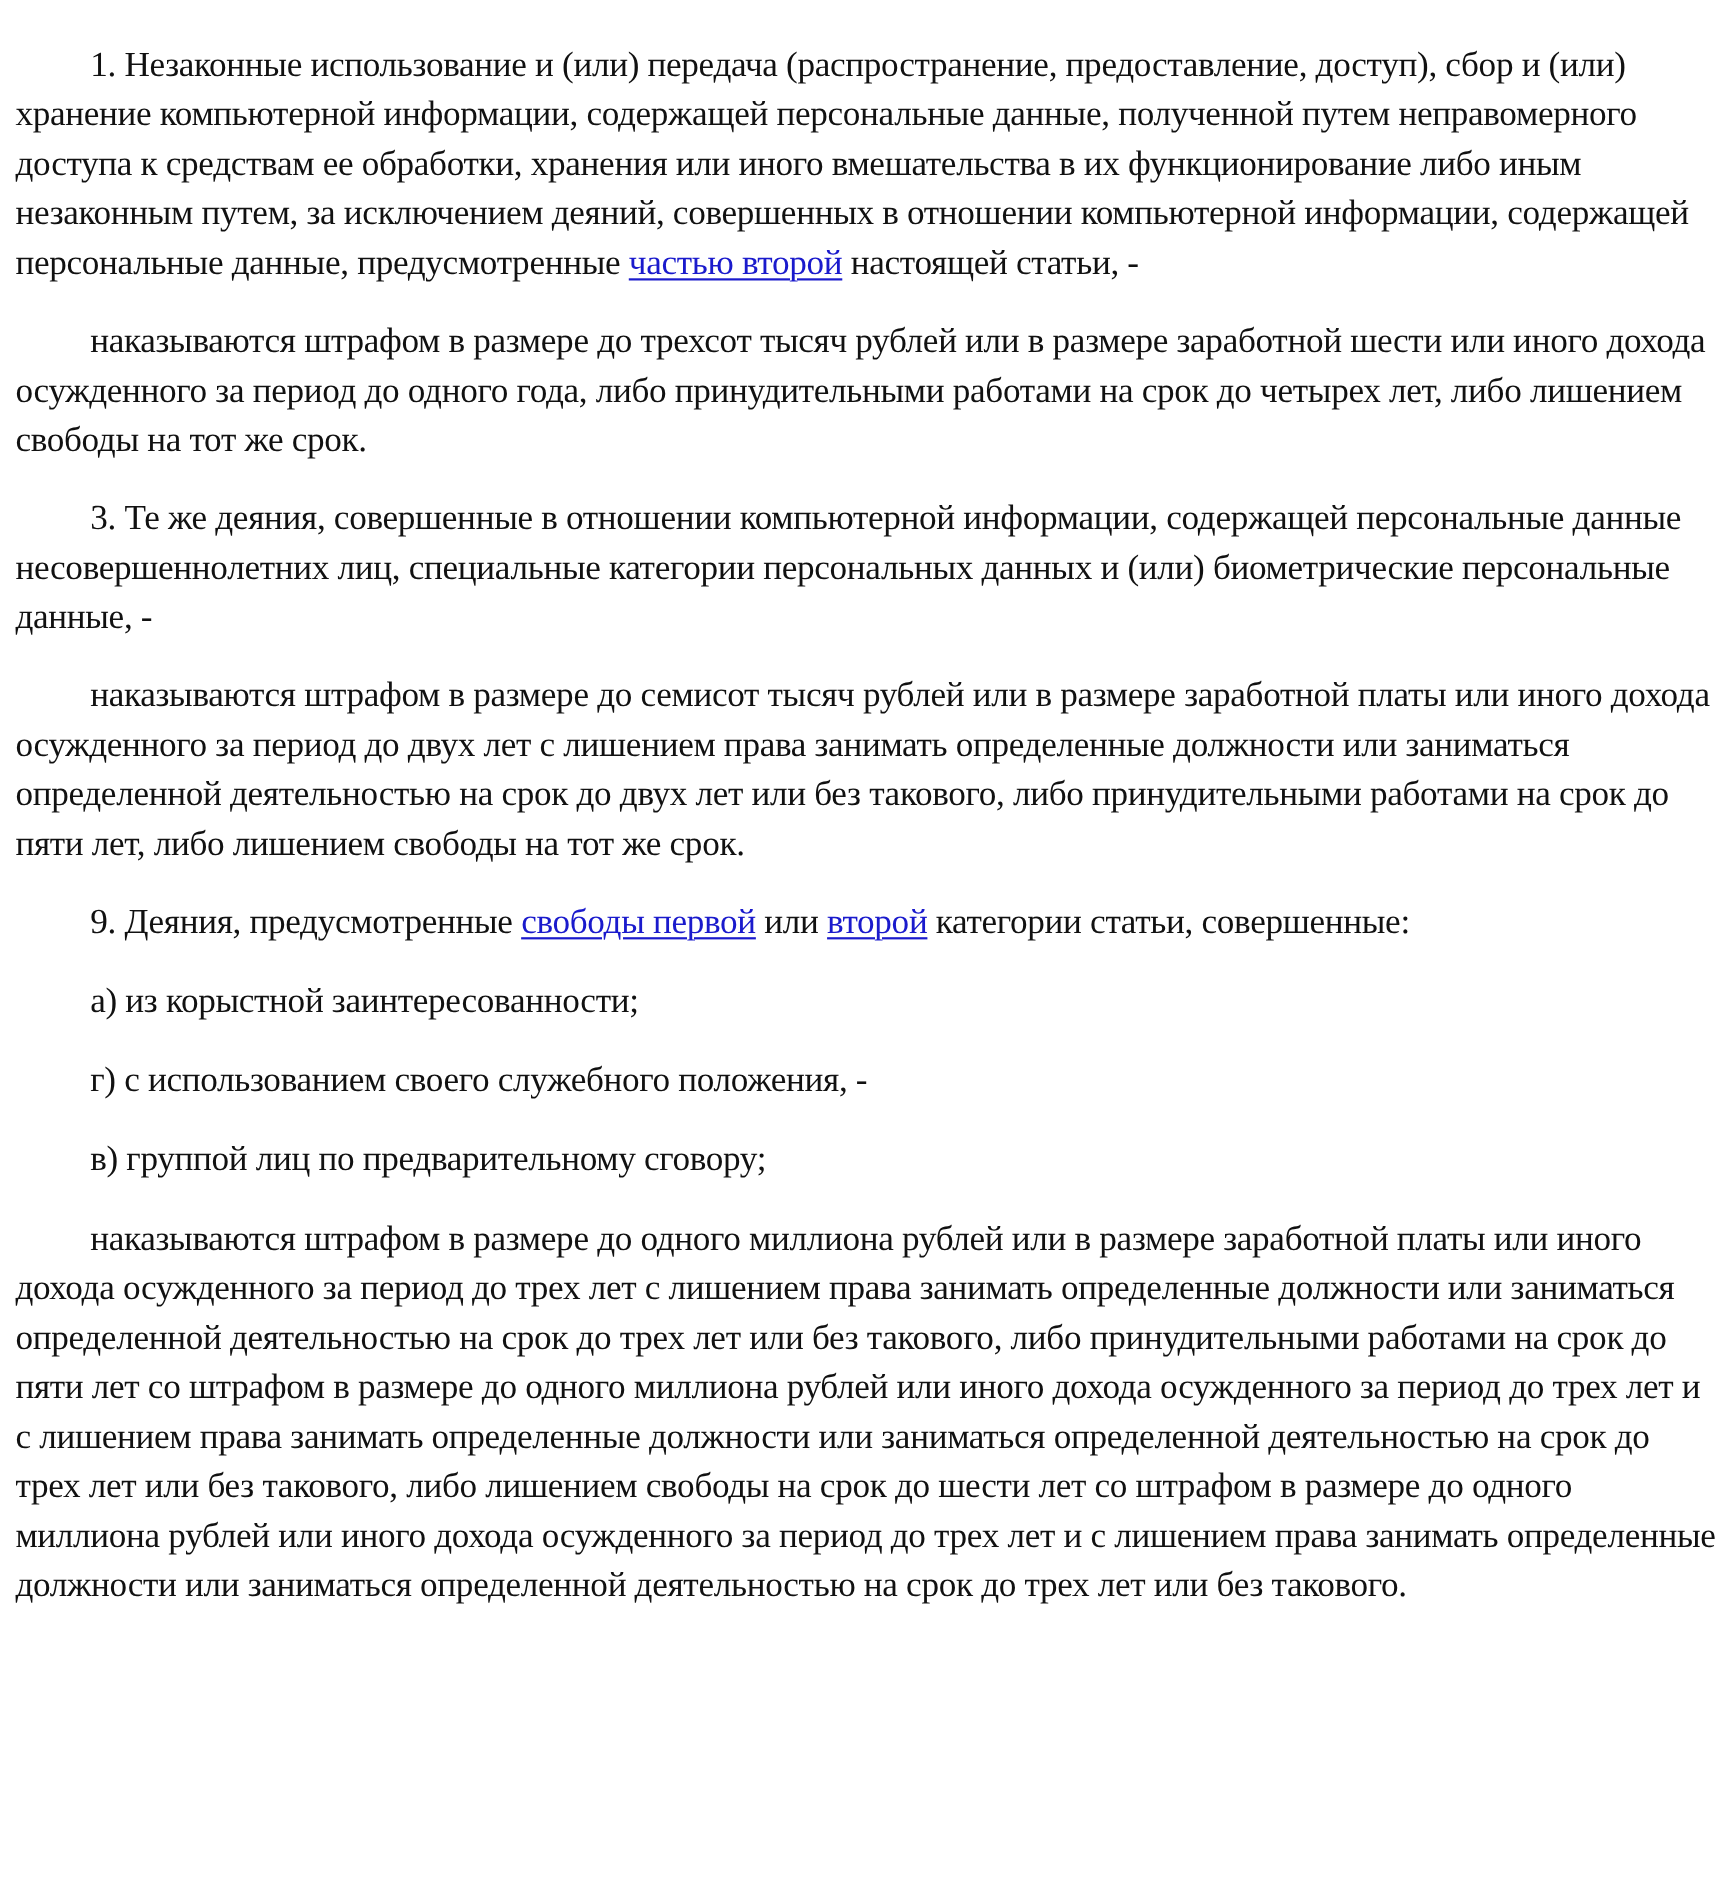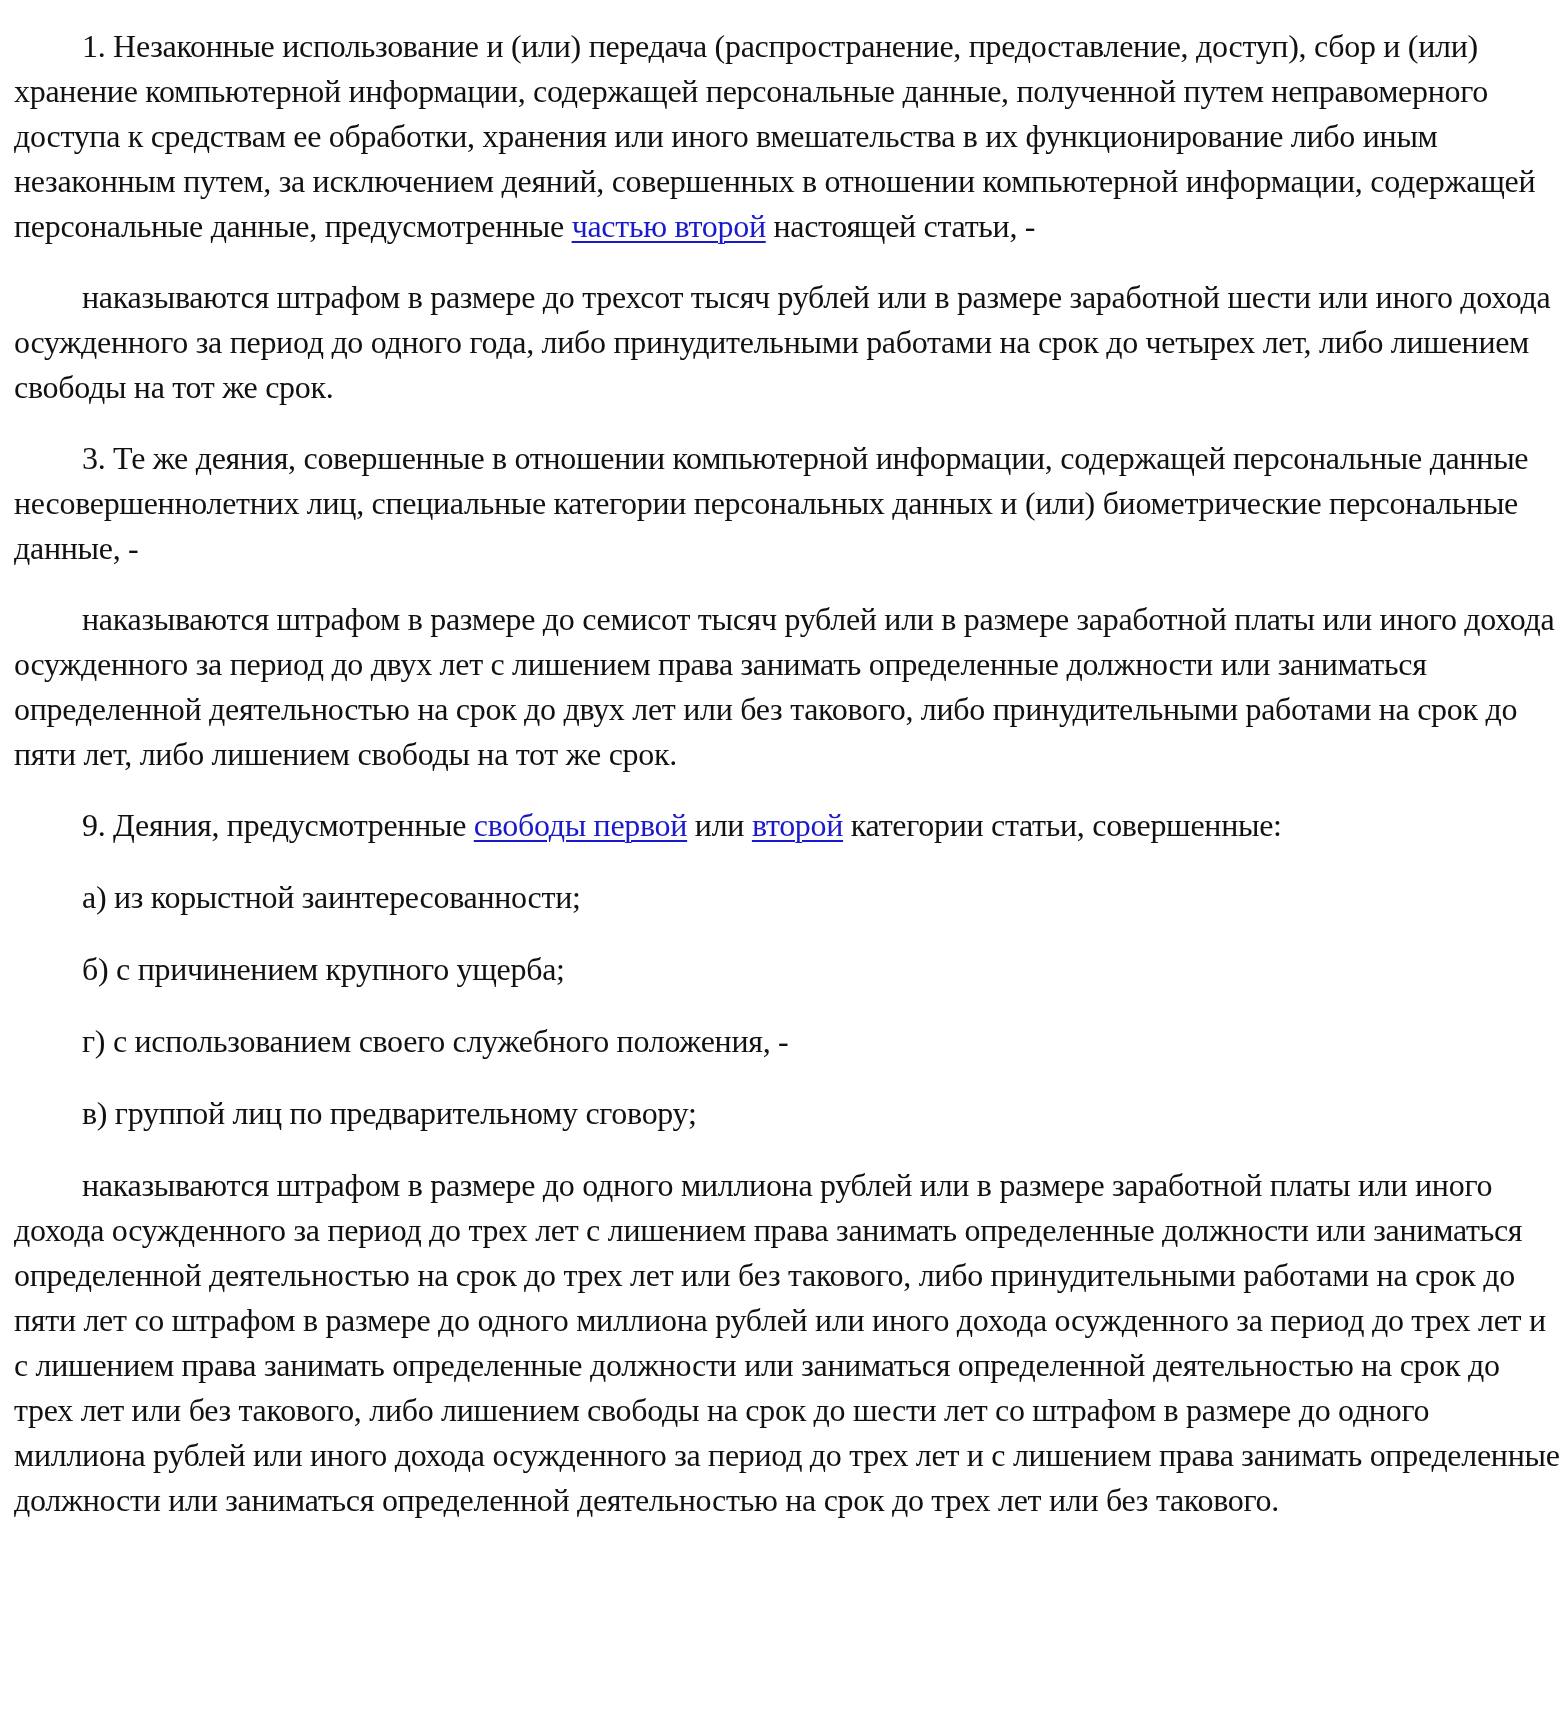--- a/index.html
+++ b/index.html
@@ -10,21 +10,21 @@
     body {
       width: 1564px;
       height: 1722px;
       overflow: hidden;
       color: #111111;
       font-family: "Liberation Serif", "DejaVu Serif", serif;
     }
     .doc {
       position: relative;
       box-sizing: border-box;
-      padding: 24px 4px 0 14px;
+      padding: 36px 4px 0 14px;
       width: 1564px;
       font-size: 32px;
       line-height: 45px;
       letter-spacing: -0.3px;
     }
     .para {
       margin: 0 0 26px 0;
       text-indent: 68px;
     }
     .para.item {
@@ -47,21 +47,20 @@
   <p class="para">наказываются штрафом в размере до трехсот тысяч рублей или в размере заработной шести или иного дохода осужденного за период до одного года, либо принудительными работами на срок до четырех лет, либо лишением свободы на тот же срок.</p>
 
   <p class="para">3. Те же деяния, совершенные в отношении компьютерной информации, содержащей персональные данные несовершеннолетних лиц, специальные категории персональных данных и (или) биометрические персональные данные, -</p>
 
   <p class="para">наказываются штрафом в размере до семисот тысяч рублей или в размере заработной платы или иного дохода осужденного за период до двух лет с лишением права занимать определенные должности или заниматься определенной деятельностью на срок до двух лет или без такового, либо принудительными работами на срок до пяти лет, либо лишением свободы на тот же срок.</p>
 
   <p class="para item"><span>9. Деяния, предусмотренные </span><a class="ref" href="#">свободы первой</a><span> или </span><a class="ref" href="#">второй</a><span> категории статьи, совершенные:</span></p>
 
   <p class="para item">а) из корыстной заинтересованности;</p>
 
-  <p class="para item">б) с причинением крупного ущерба;</p>
 
   <p class="para item">г) с использованием своего служебного положения, -</p>
 
   <p class="para item">в) группой лиц по предварительному сговору;</p>
 
   <p class="para">наказываются штрафом в размере до одного миллиона рублей или в размере заработной платы или иного дохода осужденного за период до трех лет с лишением права занимать определенные должности или заниматься определенной деятельностью на срок до трех лет или без такового, либо принудительными работами на срок до пяти лет со штрафом в размере до одного миллиона рублей или иного дохода осужденного за период до трех лет и с лишением права занимать определенные должности или заниматься определенной деятельностью на срок до трех лет или без такового, либо лишением свободы на срок до шести лет со штрафом в размере до одного миллиона рублей или иного дохода осужденного за период до трех лет и с лишением права занимать определенные должности или заниматься определенной деятельностью на срок до трех лет или без такового.</p>
 
 </div>
 
 </body></html>

